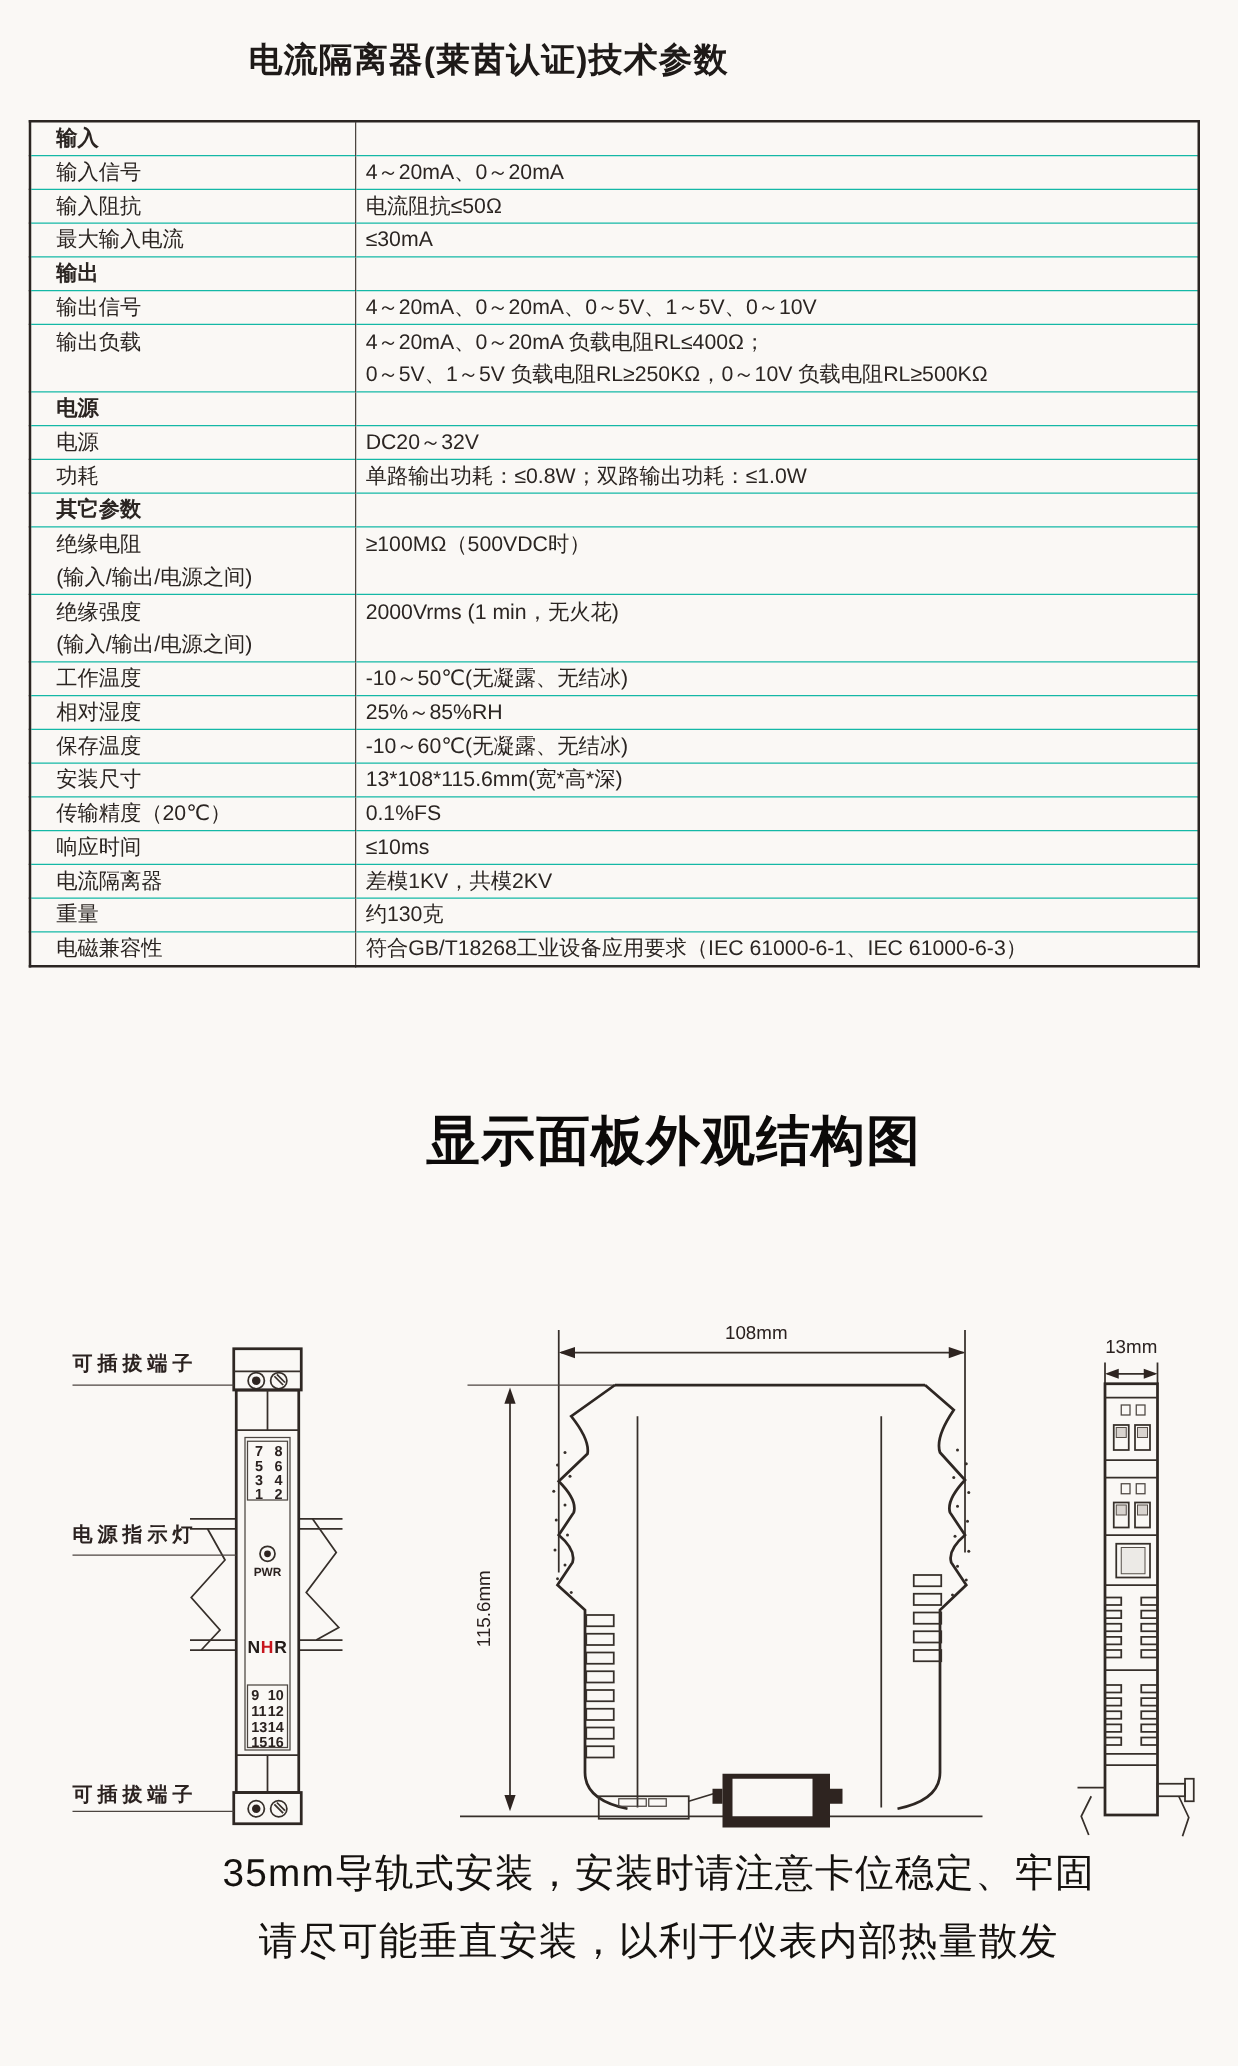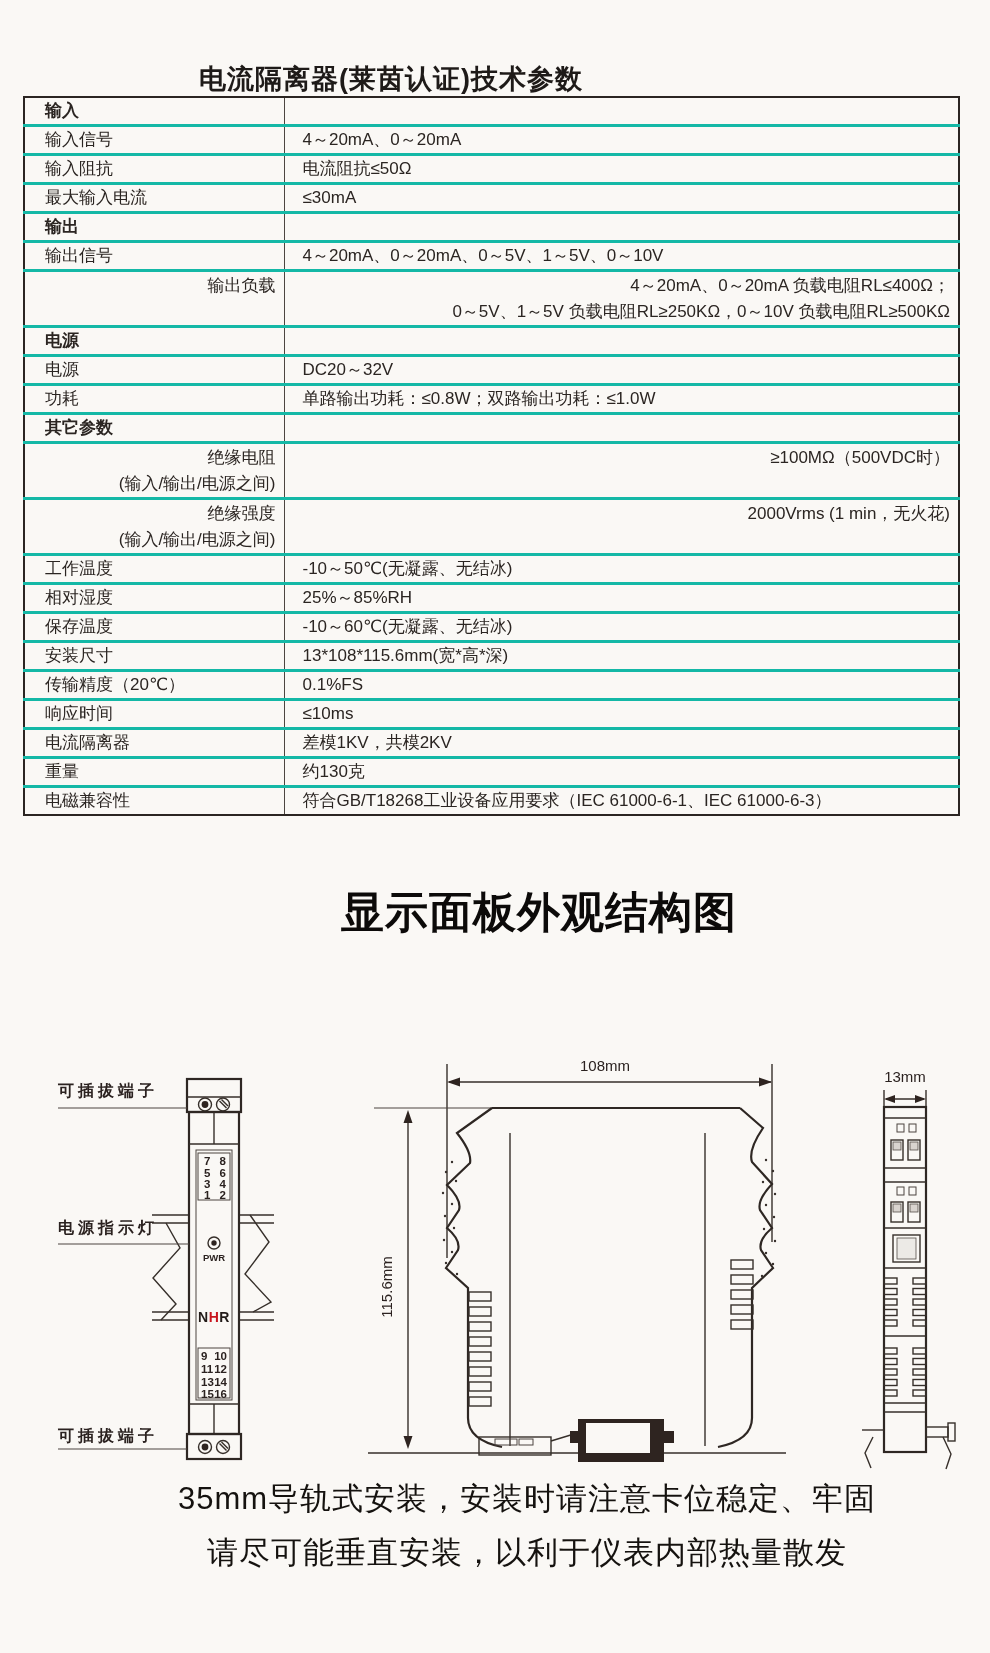--- a/index.html
+++ b/index.html
@@ -3,40 +3,40 @@
 <meta charset="utf-8">
 <style>
   html,body{margin:0;padding:0;}
   body{
     width:990px;height:1653px;position:relative;overflow:hidden;
     background:#faf8f5;color:#2b2522;
     font-family:"Liberation Sans","DejaVu Sans",sans-serif;
   }
   .page-title{
     position:absolute;top:30px;left:0;width:782px;text-align:center;
-    font-size:27px;font-weight:bold;letter-spacing:1px;color:#1e1a18;margin-top:31px;
+    font-size:27px;font-weight:bold;letter-spacing:1px;color:#1e1a18;
   }
   
   .spec-table{
     position:absolute;top:96px;left:23px;width:935px;
     border-collapse:collapse;table-layout:fixed;
     border:2px solid #2b2522;
     font-size:17px;color:#2b2522;
   }
   .spec-table td{
-    border-top:3px solid #14b8a6;
+    border-top:1px solid #14b8a6;
     vertical-align:top;box-sizing:border-box;
     padding:0 8px 0 20px;height:27px;line-height:26px;
     white-space:nowrap;overflow:hidden;
   }
   .spec-table tr:first-child td{border-top:none;margin-top:27px;}
   .spec-table td.c1{border-right:1px solid #4c4540;}
-  .spec-table td.c2{padding-left:18px;}
+  .spec-table td.c2{padding-left:8px;}
   .spec-table tr.sec td{font-weight:bold;}
-  .spec-table tr.dbl td{height:54px;line-height:26px;padding-top:1px;text-align:right;}
+  .spec-table tr.dbl td{height:54px;line-height:26px;padding-top:1px;}
   .spec-table tr.dbl td div{line-height:26px;}
   
   .structure-title{
     position:absolute;top:884px;left:0;width:990px;text-align:center;
     font-size:43px;font-weight:bold;color:#0c0a09;letter-spacing:1px;padding-left:44px;
   }
   .diagram-svg{position:absolute;top:1000px;left:0;}
   .diagram-svg text{font-family:"Liberation Sans","DejaVu Sans",sans-serif;fill:#2b2220;}
   .s {stroke:#362f2a;fill:none;stroke-width:1.4;}
   .s2{stroke:#2e2723;fill:none;stroke-width:2.2;}

